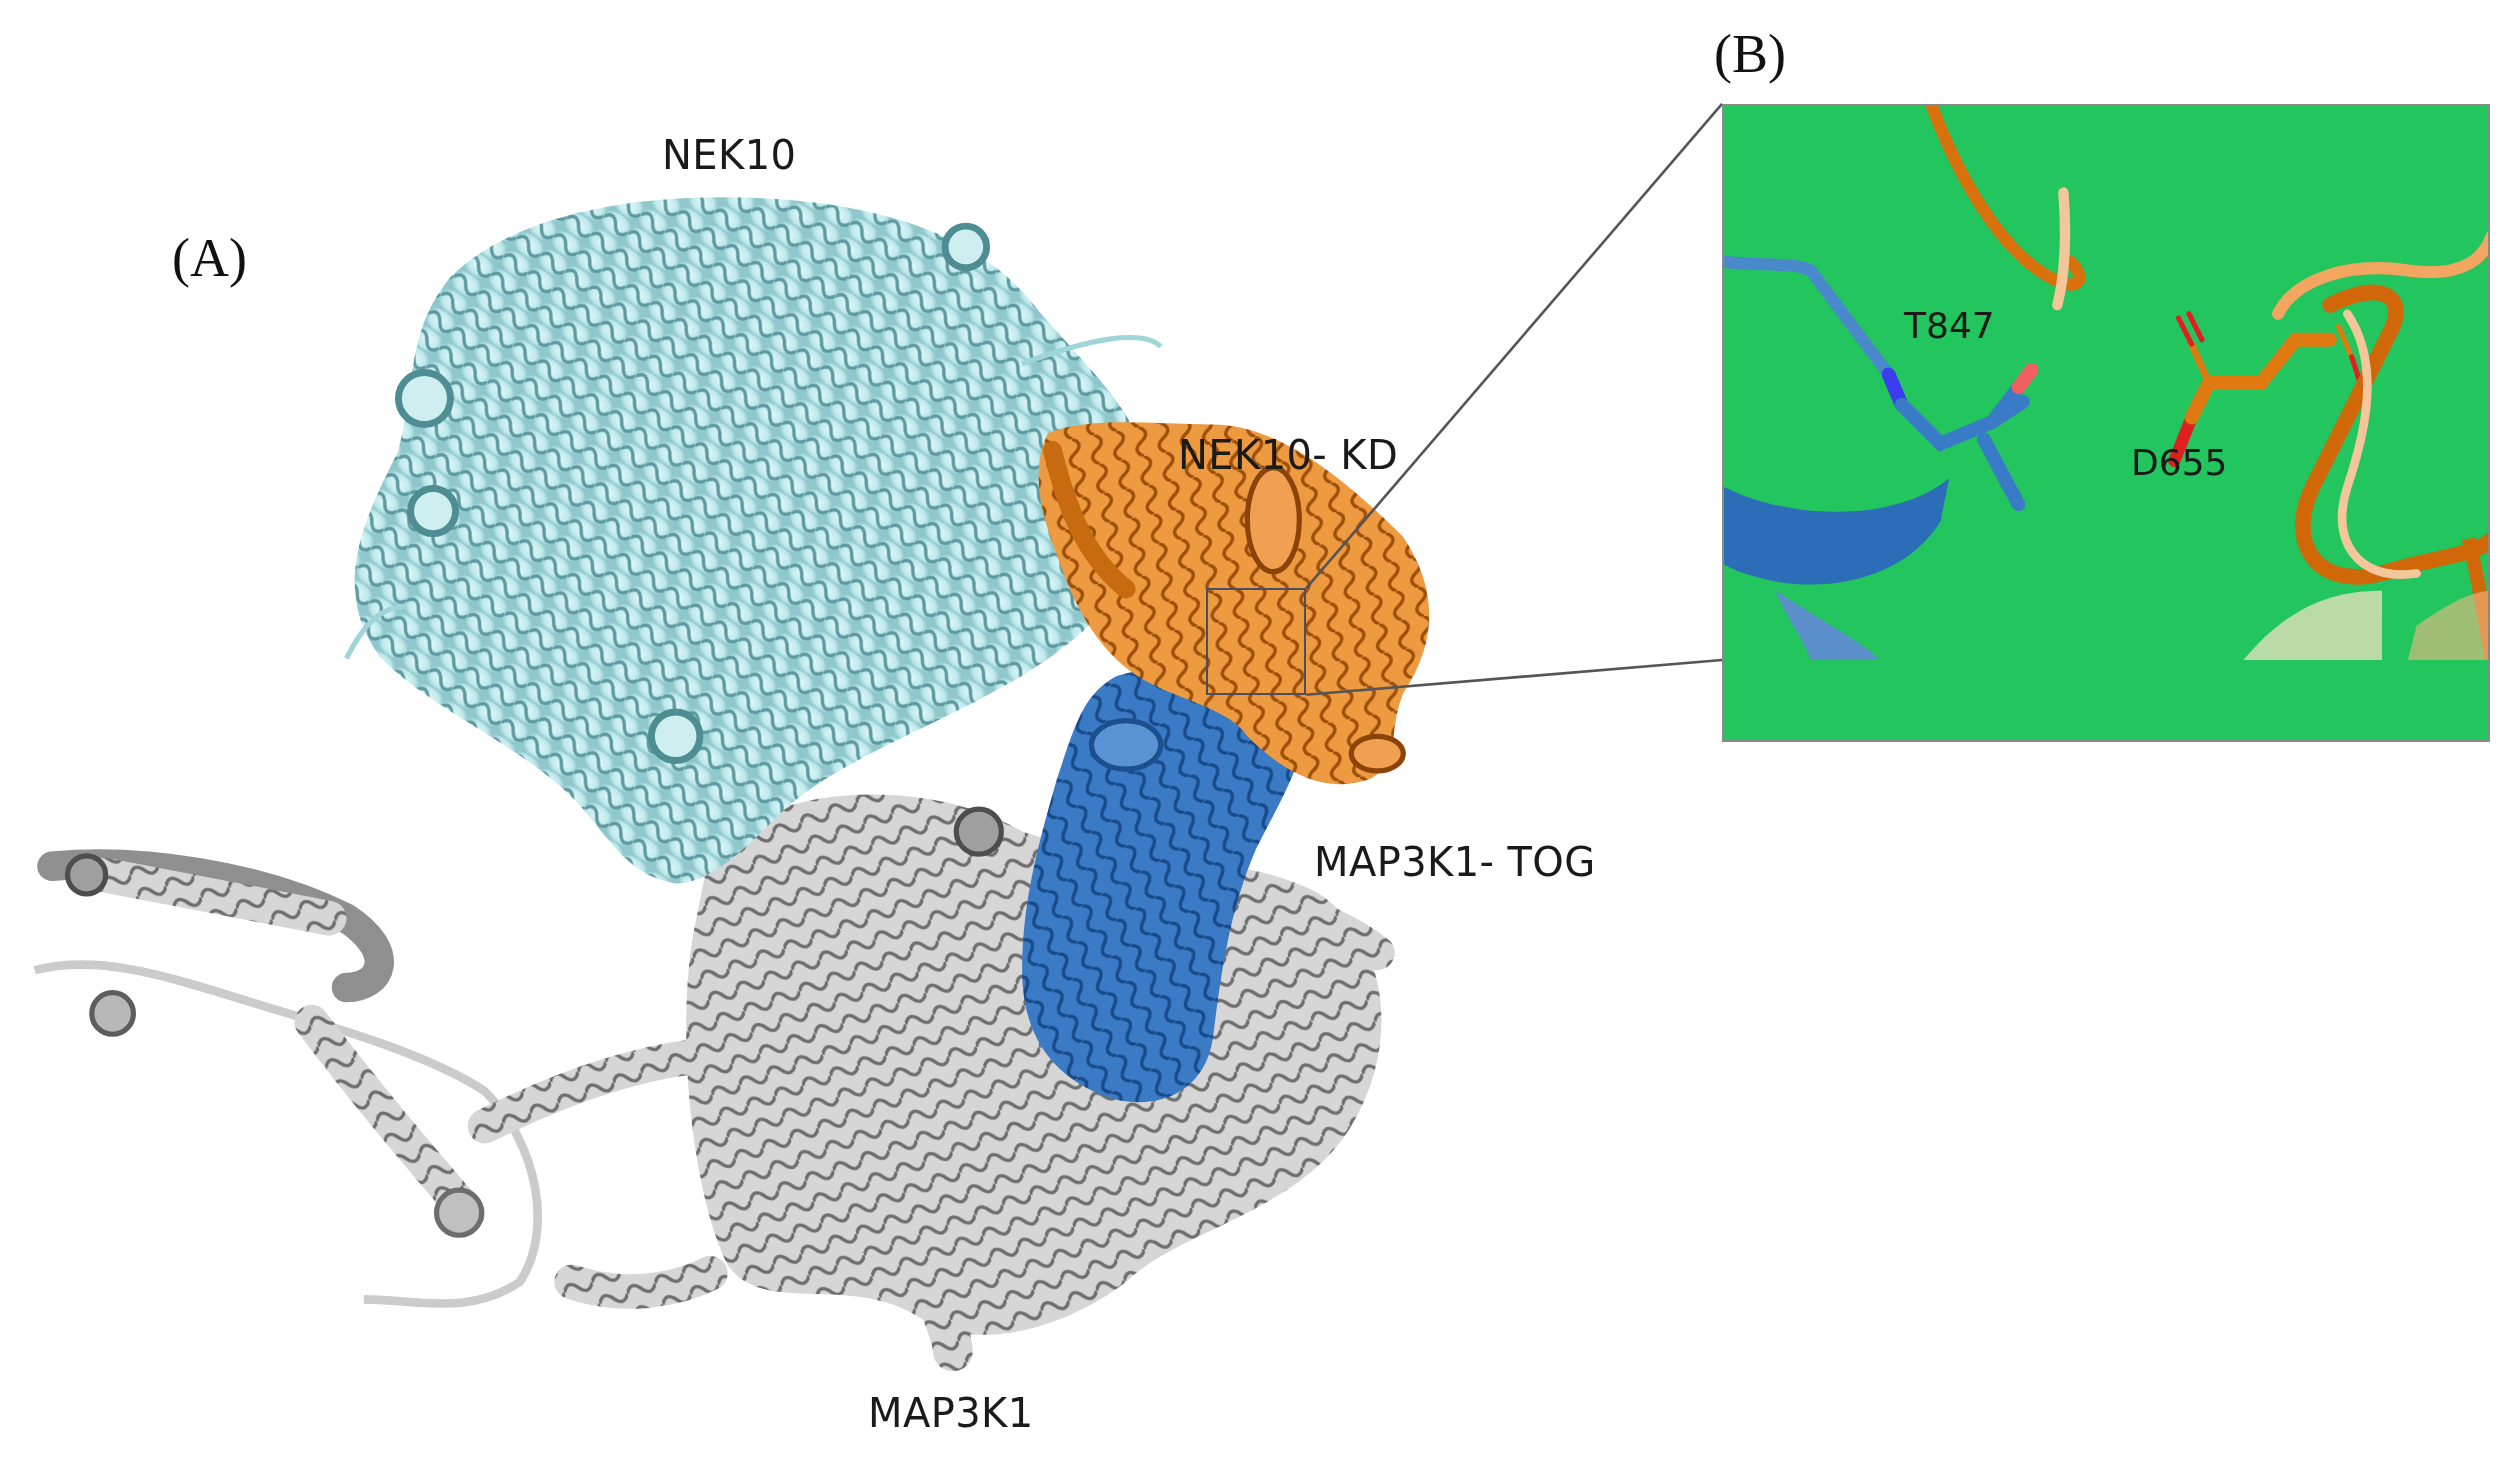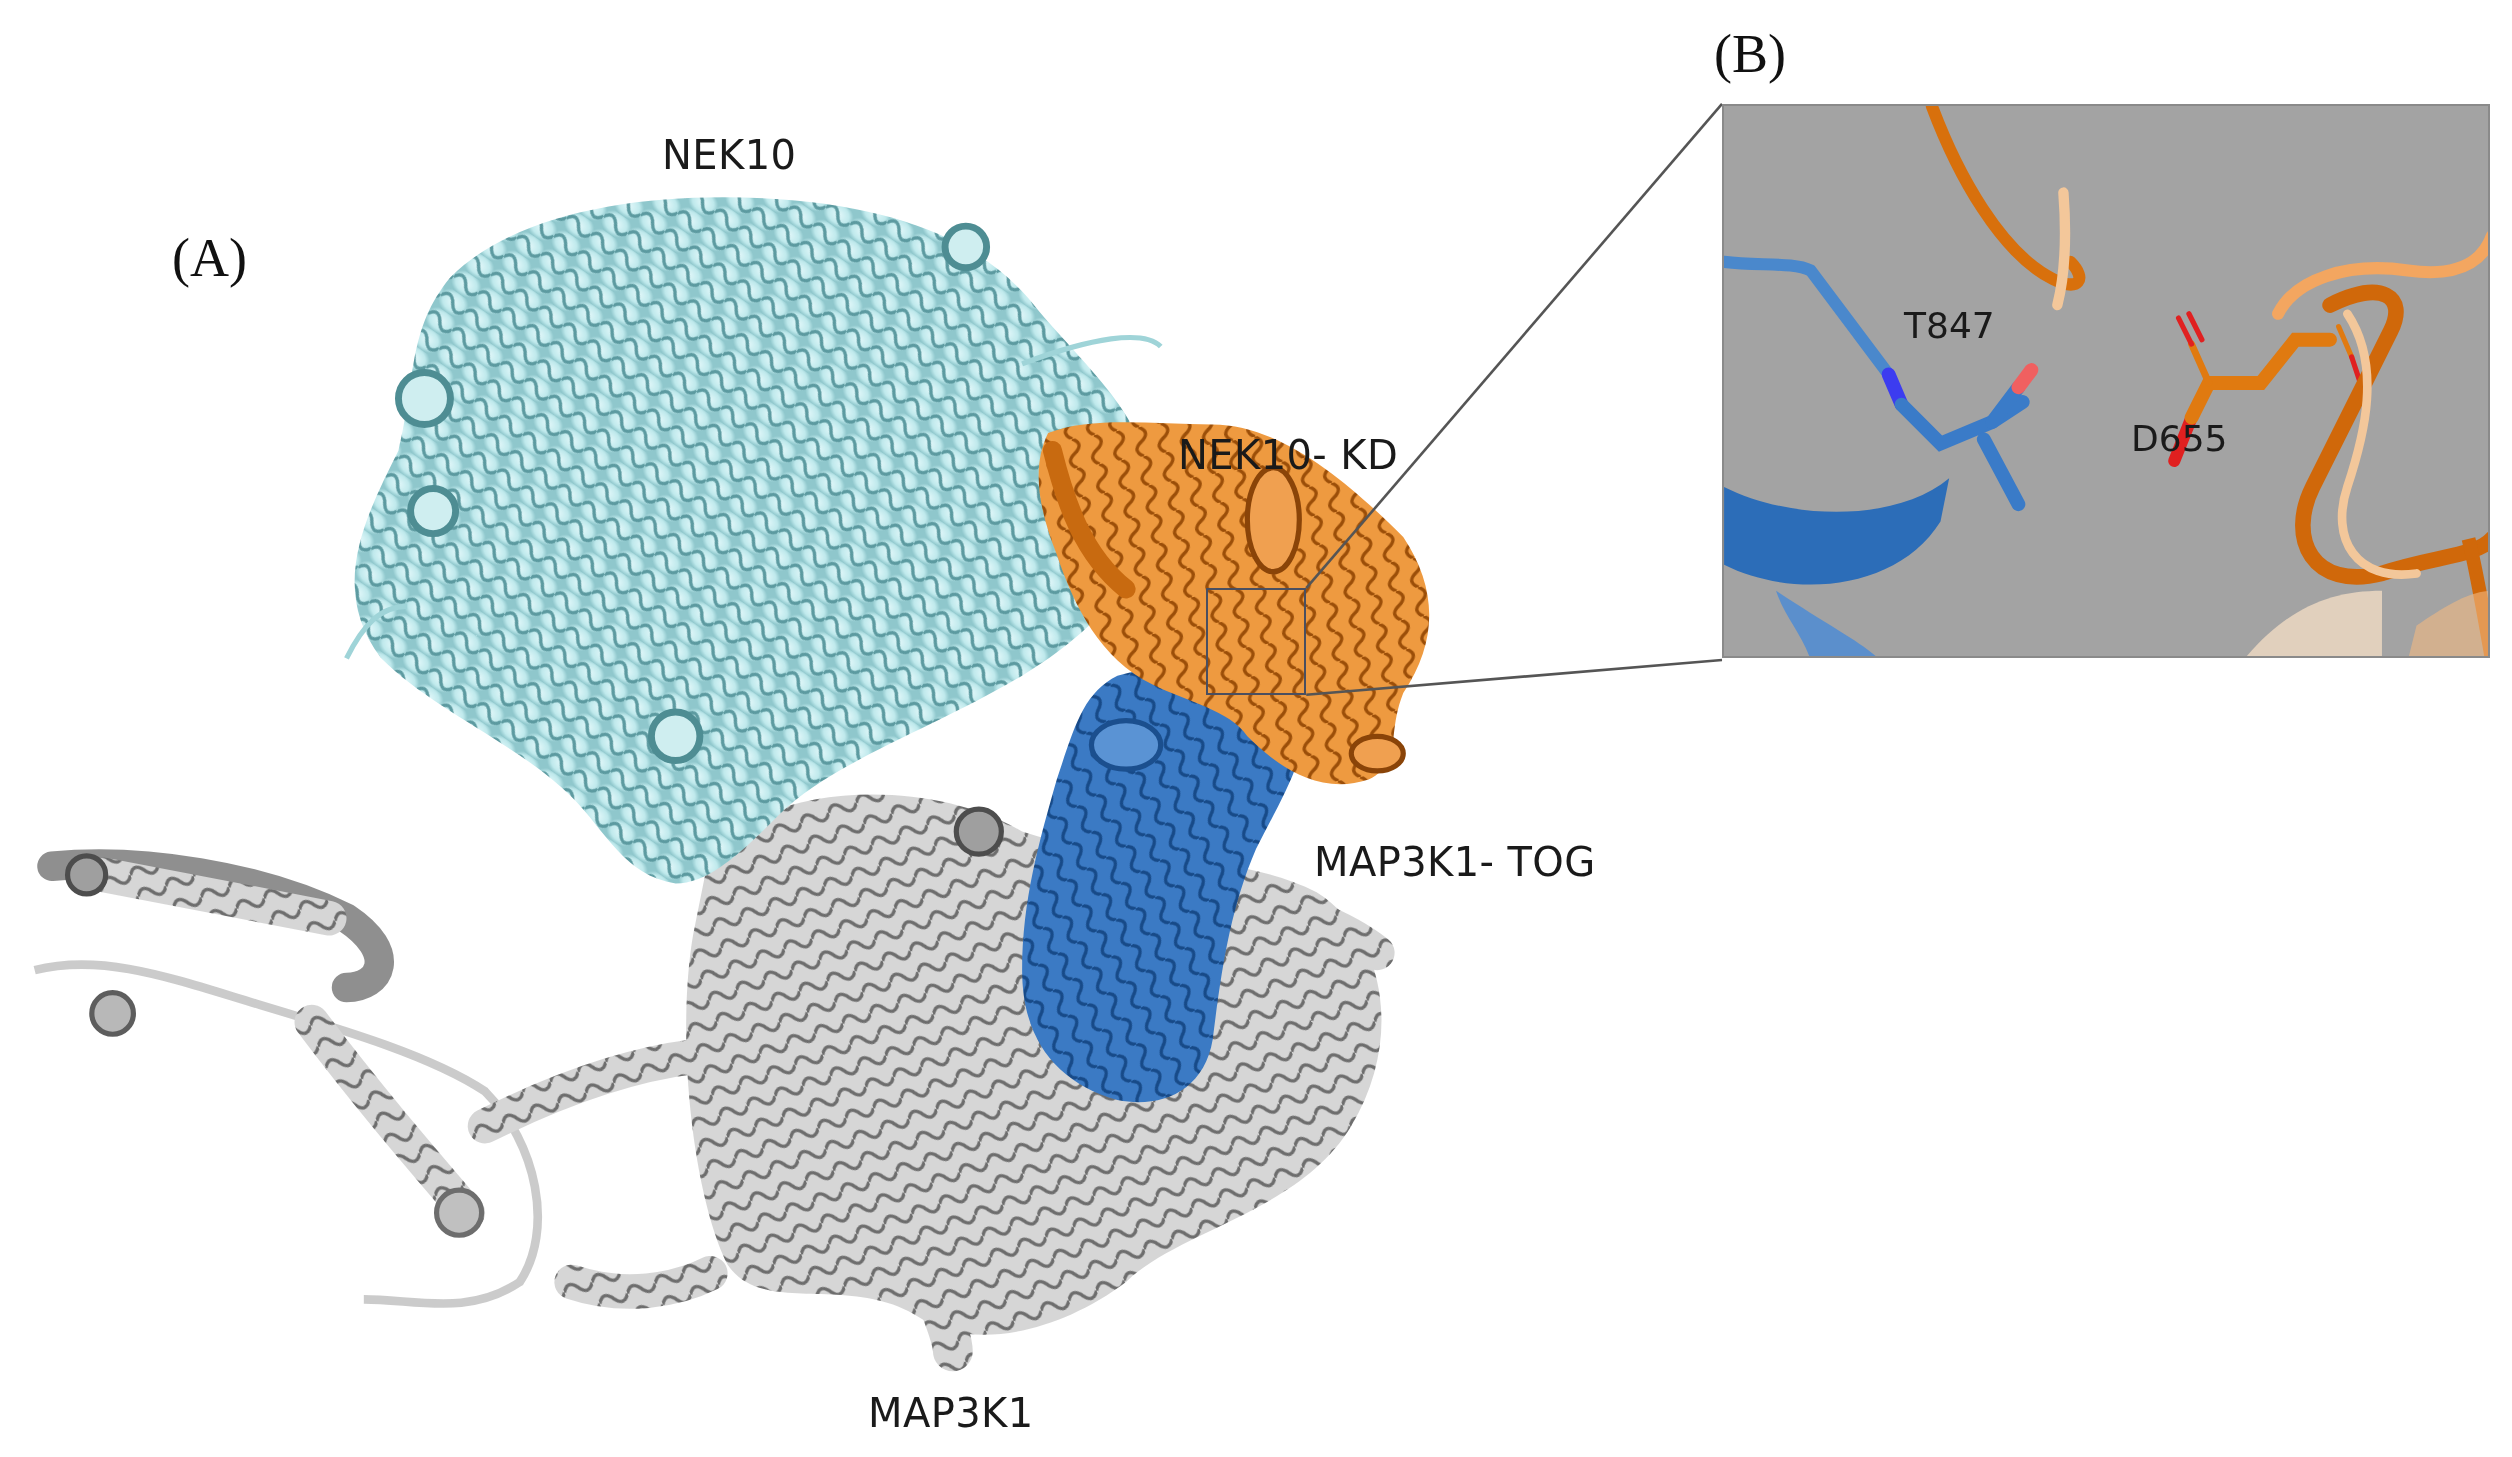--- a/index.html
+++ b/index.html
@@ -2,21 +2,21 @@
 <html style="font-size:14px"><head>
 <meta charset="utf-8">
 <style>
   html,body{margin:0;padding:0;background:#ffffff;}
   body{width:2512px;height:1457px;position:relative;overflow:hidden;font-family:"DejaVu Sans",sans-serif;}
   .abs{position:absolute;}
   .panel-label{font-family:"Liberation Serif","DejaVu Serif",serif;font-size:54px;color:#111;}
   .struct-label{font-family:"DejaVu Sans",sans-serif;font-size:40px;color:#1a1a1a;letter-spacing:0.4px;}
   .res-label{font-family:"DejaVu Sans",sans-serif;font-size:36px;color:#1a1a1a;}
   svg{position:absolute;left:0;top:0;}
-  #panel-b-box{position:absolute;left:1722px;top:104px;width:768px;height:554px;border:2.6px solid #8a8a8a;box-sizing:border-box;overflow:hidden;background:#a3a3a3;}
+  #panel-b-box{position:absolute;left:1722px;top:104px;width:768px;height:638px;border:2.6px solid #8a8a8a;box-sizing:border-box;overflow:hidden;background:#22c55e;}
   #zoom-box{position:absolute;left:1206px;top:588px;width:100px;height:107px;border:2.6px solid #4a4f60;box-sizing:border-box;}
 </style>
 </head>
 <body>
 
 <svg width="2512" height="1457" viewBox="0 0 2900 1682">
   <defs>
     <radialGradient id="gCyan" cx="50%" cy="45%" r="55%">
       <stop offset="0%" stop-color="#e3f8fa"></stop>
       <stop offset="70%" stop-color="#bfe9ec"></stop>
@@ -132,15 +132,15 @@
     <path d="M725 290 L735 320" stroke="#e02020" stroke-width="6" stroke-linecap="round"></path>
 
     <path d="M640 240 C660 200 720 180 790 190 C860 200 880 170 887 150" stroke="#f3a660" stroke-width="14" fill="none" stroke-linecap="round"></path>
     <path d="M700 230 C760 200 790 220 770 260 C740 320 720 360 680 440 C650 500 680 560 760 540 C820 520 870 520 887 500" stroke="#d0680a" stroke-width="18" fill="none" stroke-linecap="round"></path>
     <path d="M720 240 C760 300 740 380 720 440 C700 500 730 550 800 540" stroke="#f3c79a" stroke-width="10" fill="none" stroke-linecap="round"></path>
     <path d="M860 500 C870 540 880 600 887 640" stroke="#d0680a" stroke-width="16" fill="none"></path>
     <path d="M600 640 C650 580 700 560 760 560 L760 640 Z" fill="#fbe3c8" opacity="0.7"></path>
     <path d="M800 600 C830 580 860 560 887 560 L887 640 L790 640 Z" fill="#f2b982" opacity="0.6"></path>
   </svg>
   <div class="abs res-label" style="left:180px;top:199px;">T847</div>
-  <div class="abs res-label" style="left:407px;top:312px;">D655</div>
+  <div class="abs res-label" style="left:407px;top:336px;">D655</div>
 </div>
 
 
 </body></html>

